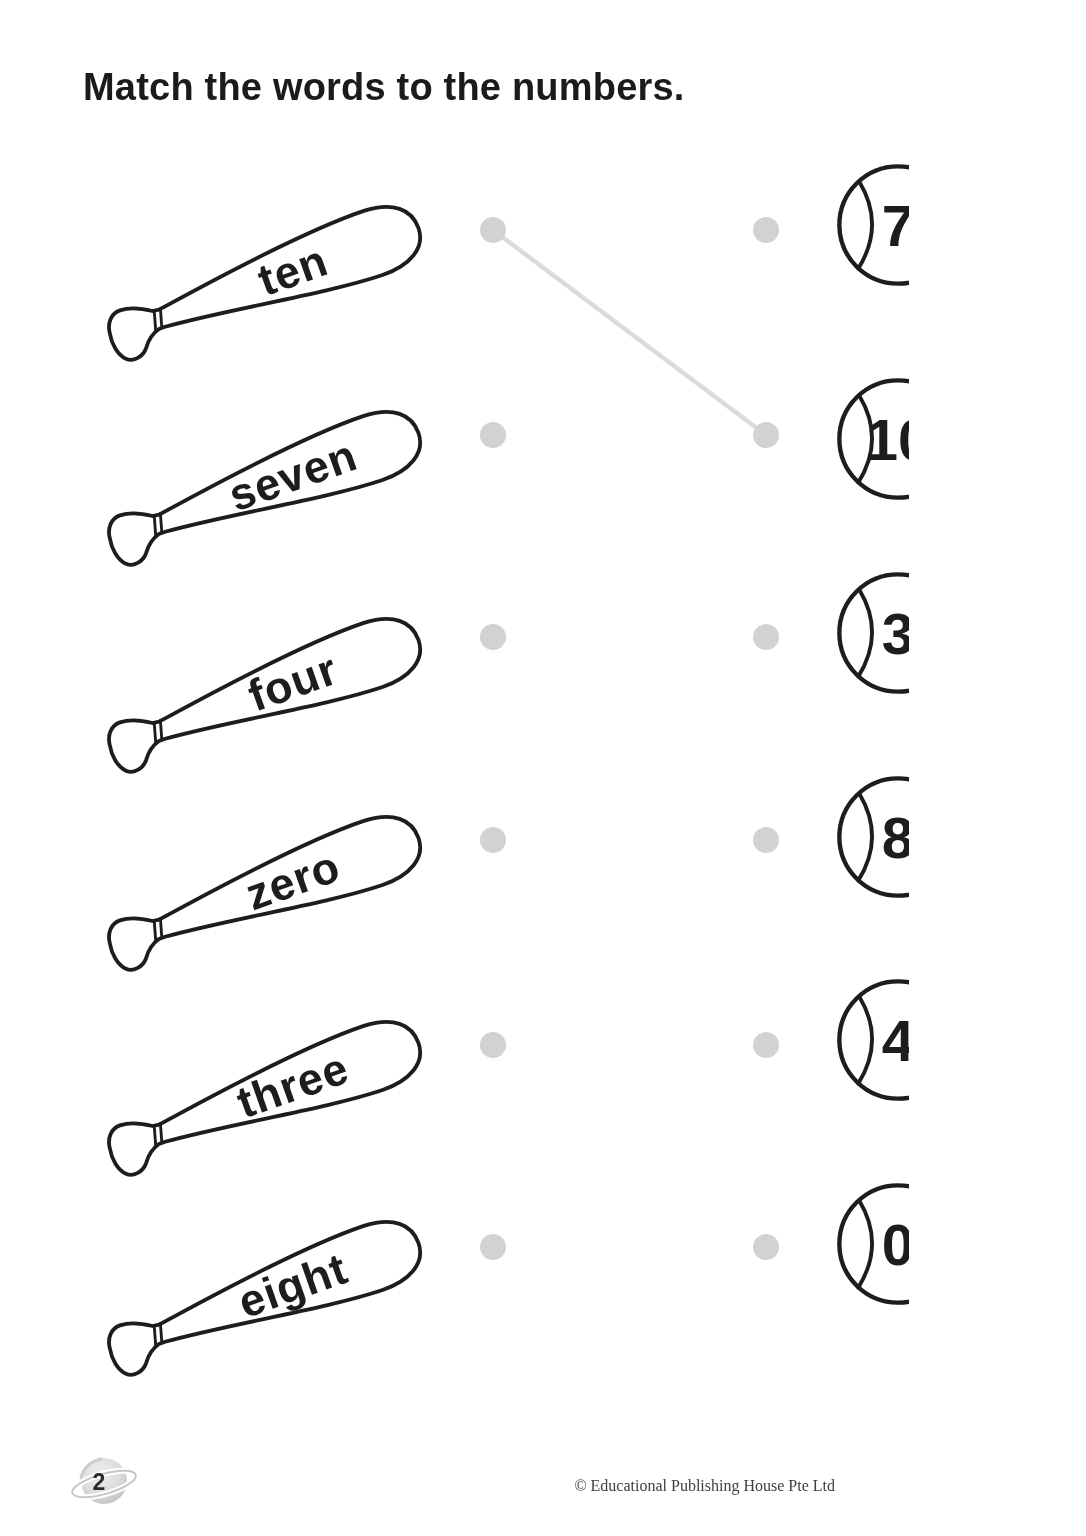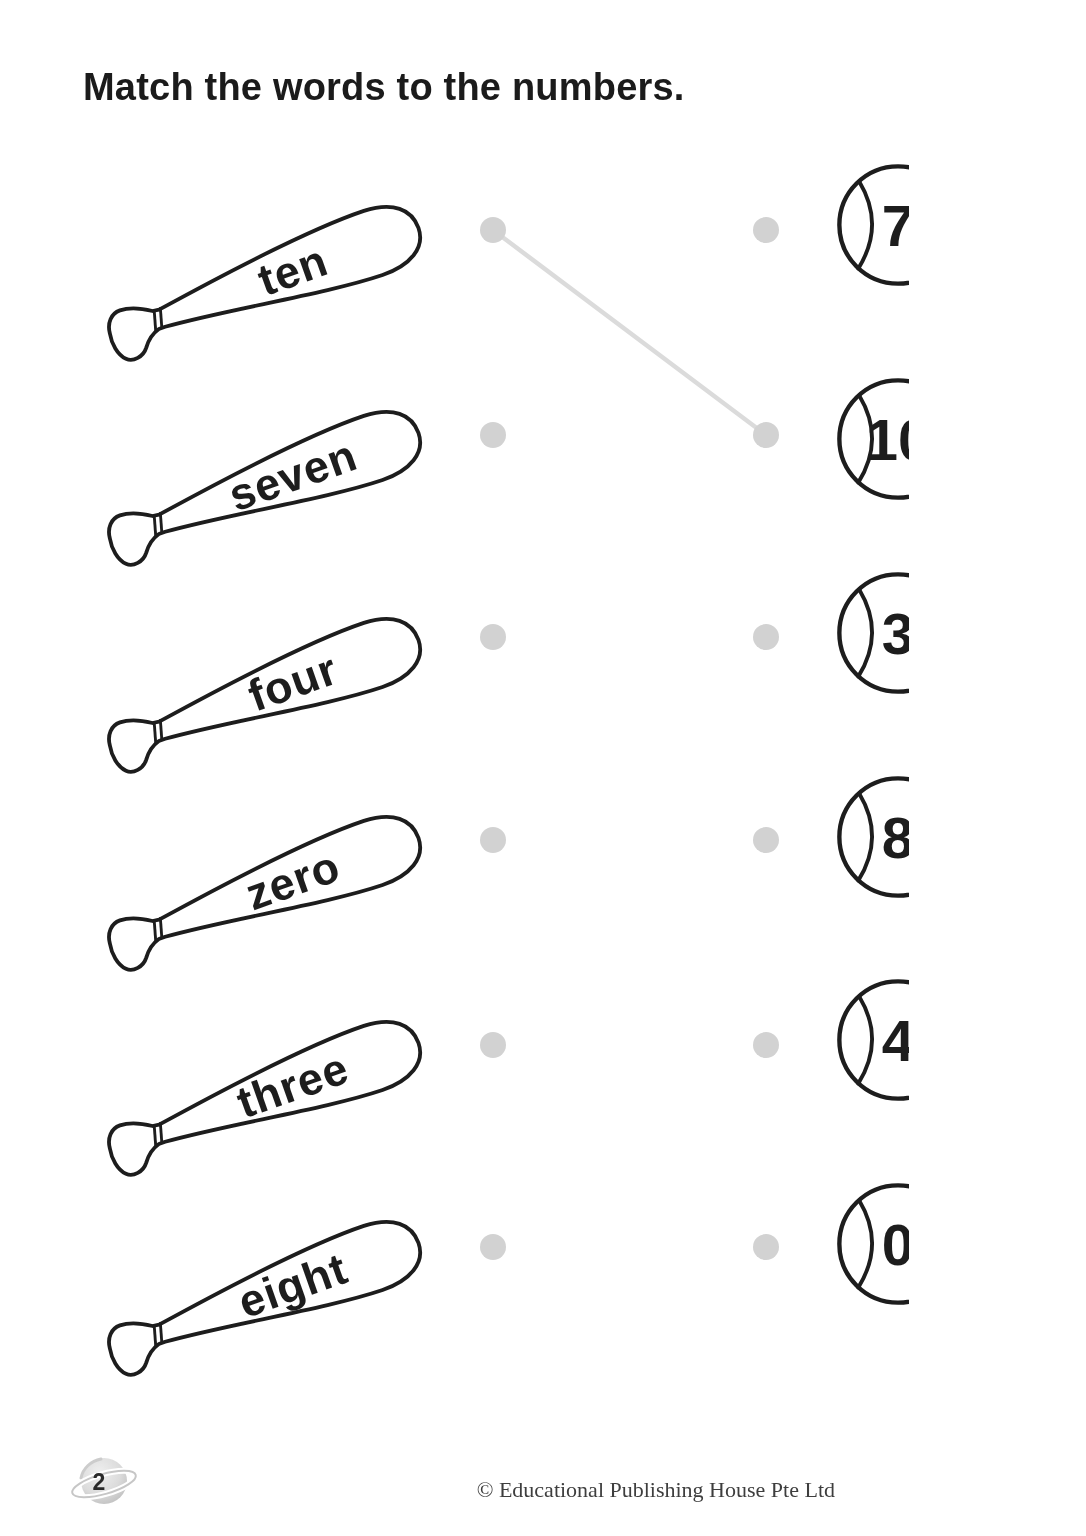--- a/index.html
+++ b/index.html
@@ -26,21 +26,21 @@
   .ball-num{
     position:absolute;left:0;top:0;right:0;bottom:0;
     display:flex;align-items:center;justify-content:center;
     font-size:58px;font-weight:600;color:#1d1d1d;
   }
   .page-badge{position:absolute;left:66px;top:1446px;width:78px;height:70px;}
   .page-badge svg{display:block;width:100%;height:100%;}
   .badge-num{font-family:"Liberation Sans",sans-serif;font-weight:700;font-size:23px;fill:#2a2a2a;}
   .copyright{
     position:absolute;right:74px;top:1477px;
-    font-family:"Liberation Serif",serif;font-size:22px;color:#3e3e3e;
+    font-family:"Liberation Serif",serif;font-size:16px;color:#3e3e3e;
   }
 </style>
 </head>
 <body>
 
 <div class="page">
 
   <h1 class="title">Match the words to the numbers.</h1>
 
   <svg class="defs-holder" aria-hidden="true">

